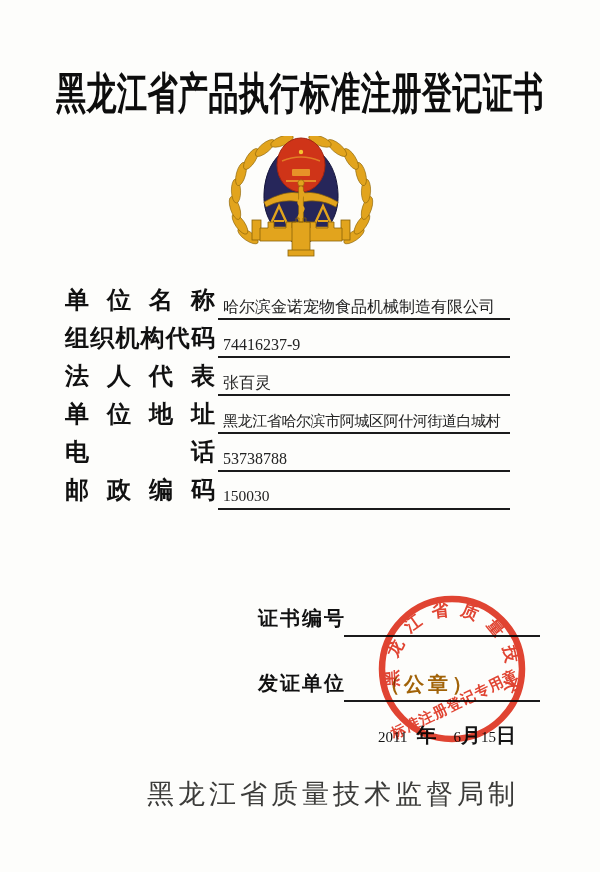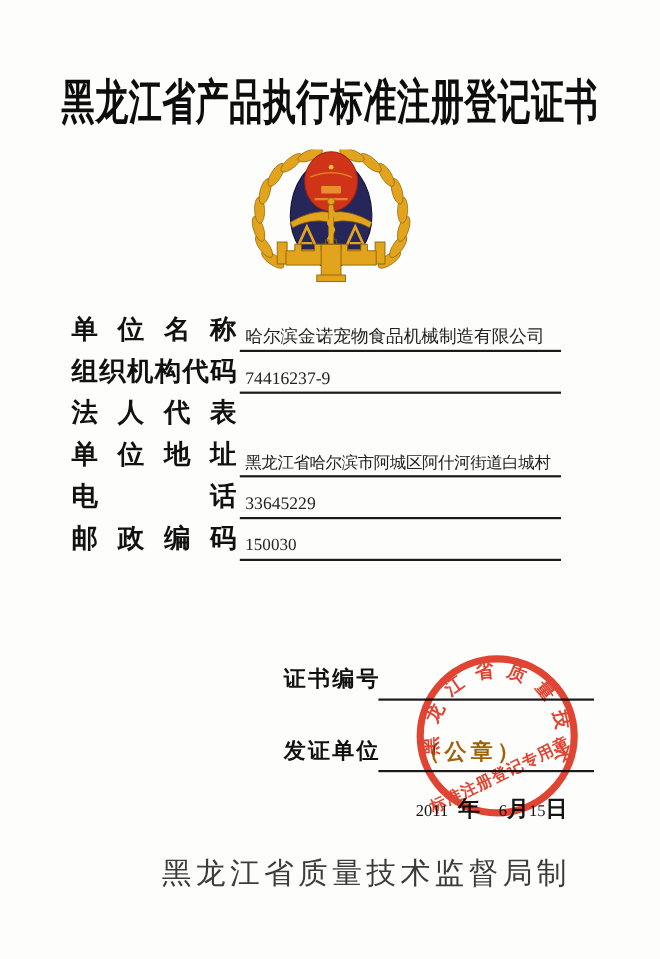--- a/index.html
+++ b/index.html
@@ -140,28 +140,29 @@
   <div class="row">
     <span class="flabel">单位名称</span>
     <span class="fvalue">哈尔滨金诺宠物食品机械制造有限公司</span>
   </div>
   <div class="row">
     <span class="flabel">组织机构代码</span>
     <span class="fvalue">74416237-9</span>
   </div>
   <div class="row">
     <span class="flabel">法人代表</span>
+    <span class="fvalue">张百灵</span>
   </div>
   <div class="row">
     <span class="flabel">单位地址</span>
     <span class="fvalue">黑龙江省哈尔滨市阿城区阿什河街道白城村</span>
   </div>
   <div class="row">
     <span class="flabel">电话</span>
-    <span class="fvalue">33645229</span>
+    <span class="fvalue">53738788</span>
   </div>
   <div class="row">
     <span class="flabel">邮政编码</span>
     <span class="fvalue">150030</span>
   </div>
 </div>
 
 <div class="iss-row r1">
   <span class="iss-label">证书编号</span>
   <span class="iss-line"></span>

